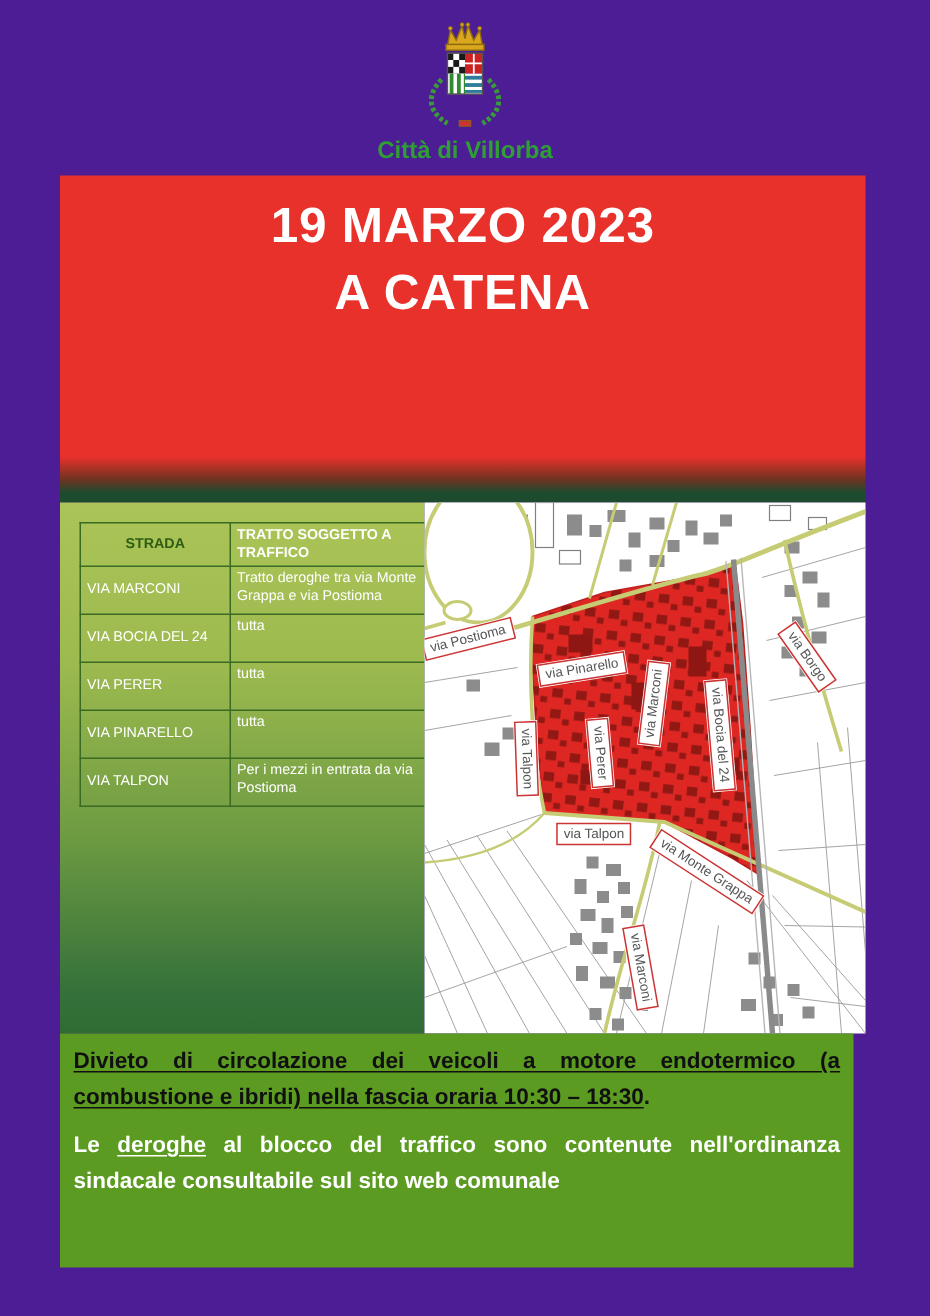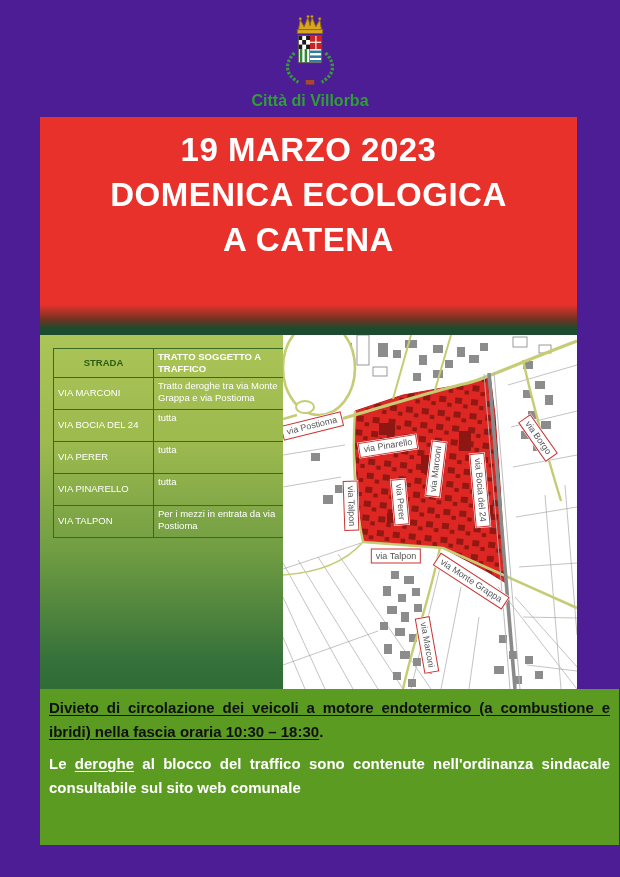--- a/index.html
+++ b/index.html
@@ -30,21 +30,21 @@
      padding:2px 4px;font-size:9.5px;line-height:1.25;}
   table.closures col.c1{width:100px;}
   th.h-strada{color:#2e5c14;font-weight:700;text-align:center;vertical-align:middle;font-size:10px;}
   th.h-tratto{color:#fff;font-weight:700;text-align:left;vertical-align:top;font-size:10px;}
   td.strada{color:#fff;vertical-align:middle;height:27px;}
   td.tratto{color:#fff;vertical-align:top;}
   .traffic-map{position:relative;width:294px;height:354px;background:#fff;overflow:hidden;flex:0 0 auto;}
   .mlabel{position:absolute;transform:translate(-50%,-50%) rotate(var(--r,0deg));
      background:#fff;border:1px solid var(--label_border);color:#555;font-size:9px;
      line-height:11px;padding:1px 4px;white-space:nowrap;box-shadow:0 0 0 .5px #fff;}
-  .notice-band{position:absolute;left:40px;top:689px;width:579px;height:156px;
+  .notice-band{position:absolute;left:40px;top:689px;width:529px;height:156px;
      background:var(--band_green);box-sizing:border-box;padding:7px 9px;}
   .ban-notice{margin:0;color:#101010;font-size:15px;font-weight:700;line-height:1.6;
      text-align:justify;}
   .derog-notice{margin:8px 0 0 0;color:#fff;font-size:15px;font-weight:700;line-height:1.6;
      text-align:justify;}
   u{text-decoration:underline;text-underline-offset:2px;}
 </style>
 </head>
 <body>
 
@@ -84,21 +84,20 @@
       <path d="M56,40 C66,50 66,62 52,70"></path>
     </g>
     <rect x="36" y="68" width="8" height="4" fill="#cc3333" stroke="#8a6a10" stroke-width=".6"></rect>
   </svg>
 
   <div class="city-name">Città di Villorba</div>
 
   <div class="banner">
     <div class="banner-inner">
       <div class="banner-line">19 MARZO 2023</div>
-      <div class="banner-line">DOMENICA ECOLOGICA</div>
       <div class="banner-line">A CATENA</div>
     </div>
   </div>
 
   <div class="content-band">
 
     <div class="closures-panel">
       <table class="closures">
         <colgroup>
             <col class="c1">

